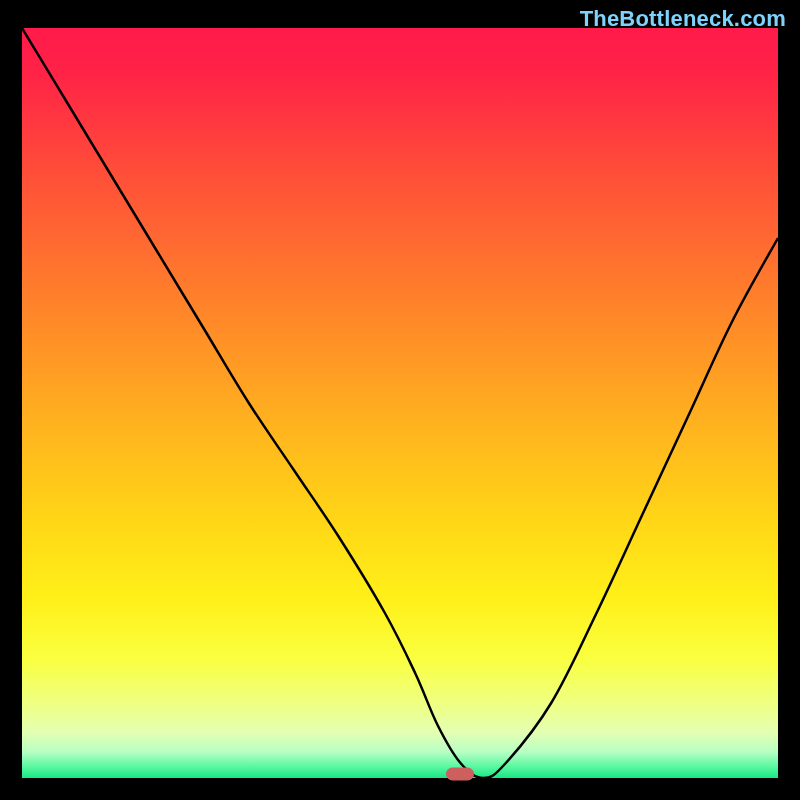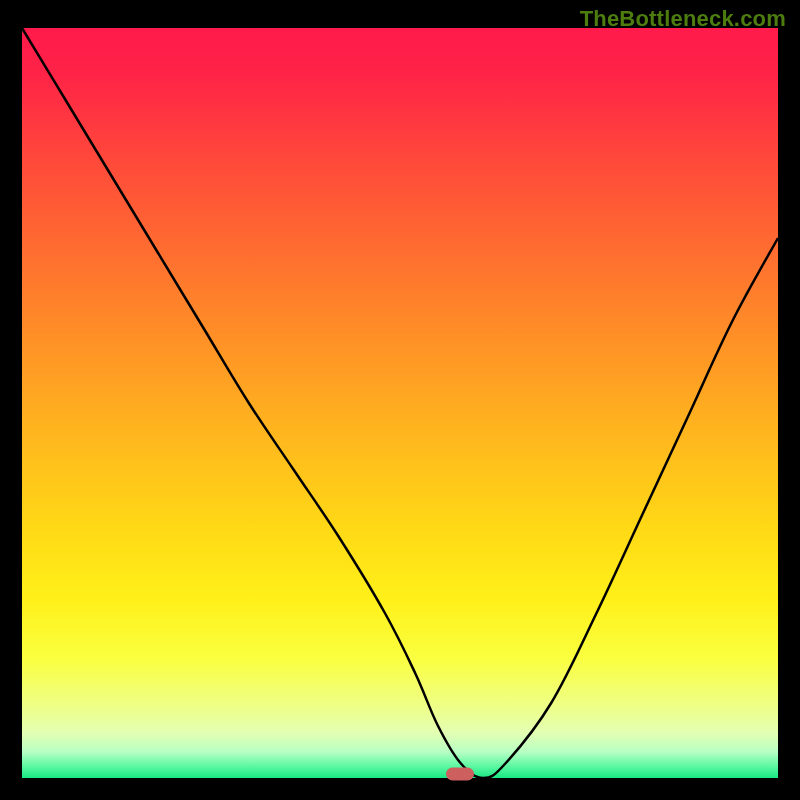--- a/index.html
+++ b/index.html
@@ -8,21 +8,21 @@
     height: 800px;
     background: #000;
     position: relative;
     font-family: Arial, Helvetica, sans-serif;
     overflow: hidden;
   }
   .watermark {
     position: absolute;
     top: 6px;
     right: 14px;
-    color: #4d7c0f;
+    color: #7dd3fc;
     font-size: 22px;
     font-weight: bold;
     z-index: 10;
     letter-spacing: 0.2px;
   }
   .plot-frame {
     position: absolute;
     left: 22px;
     top: 28px;
     width: 756px;

